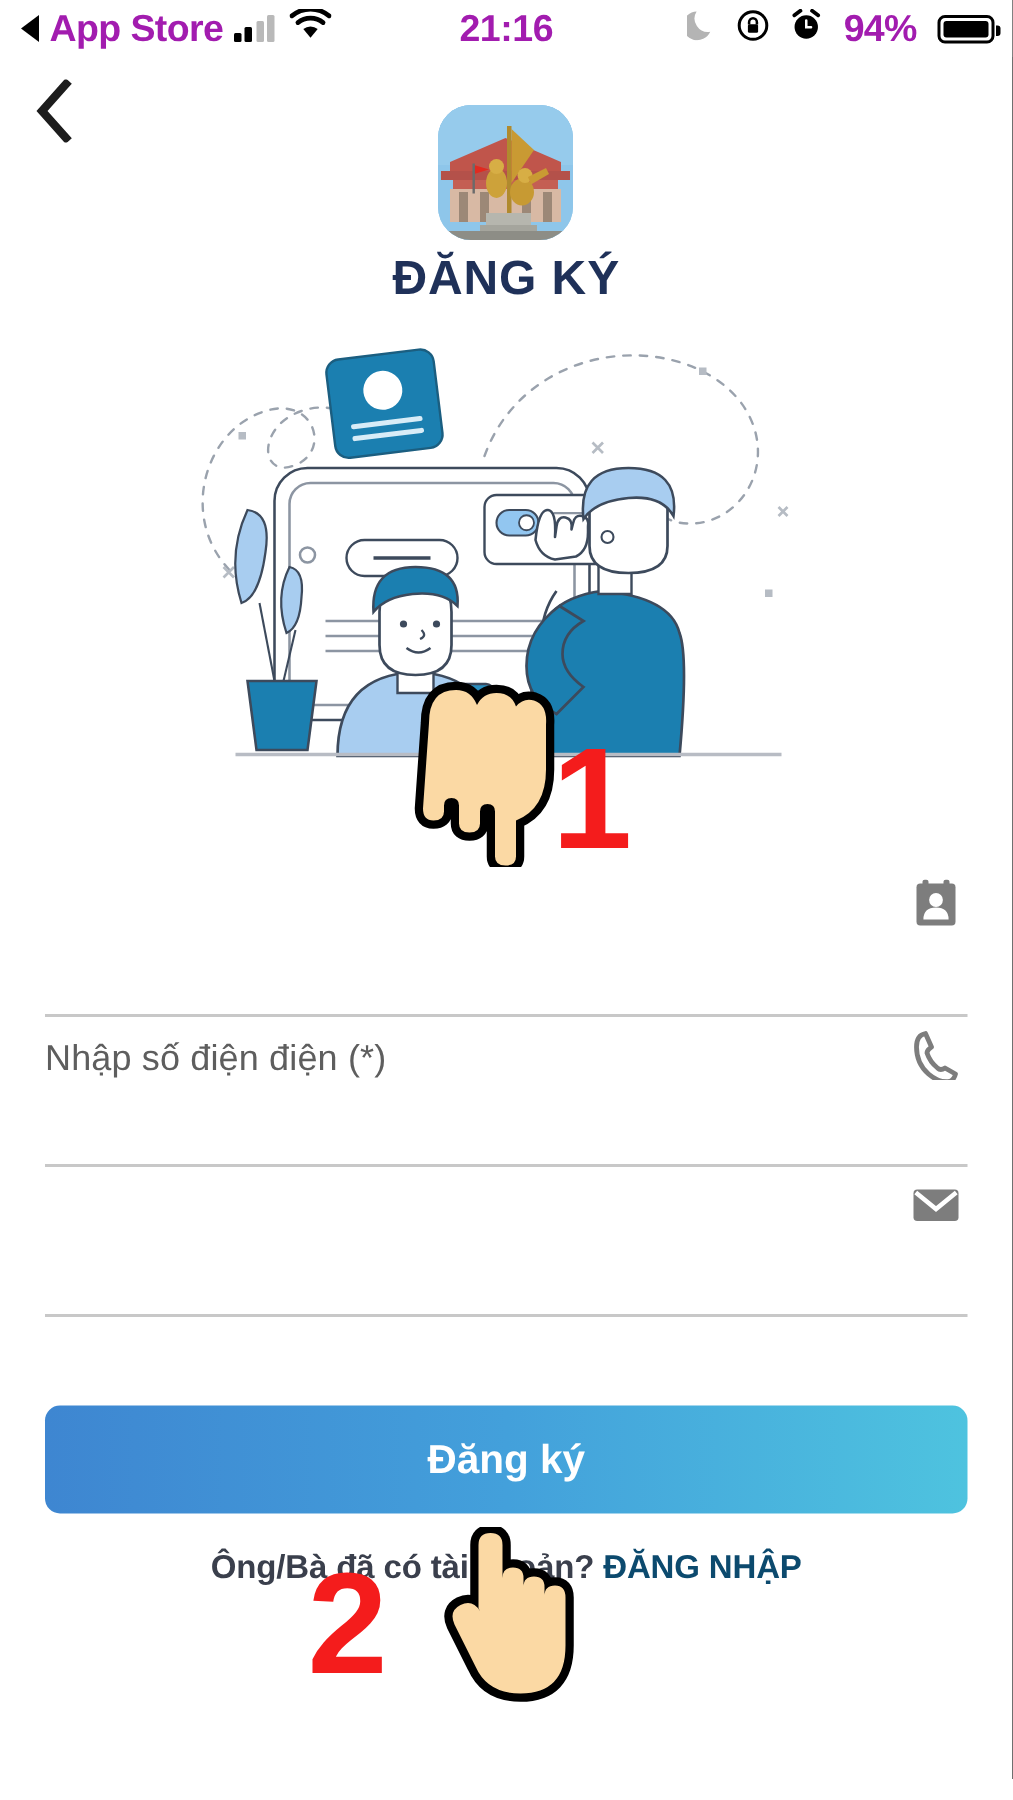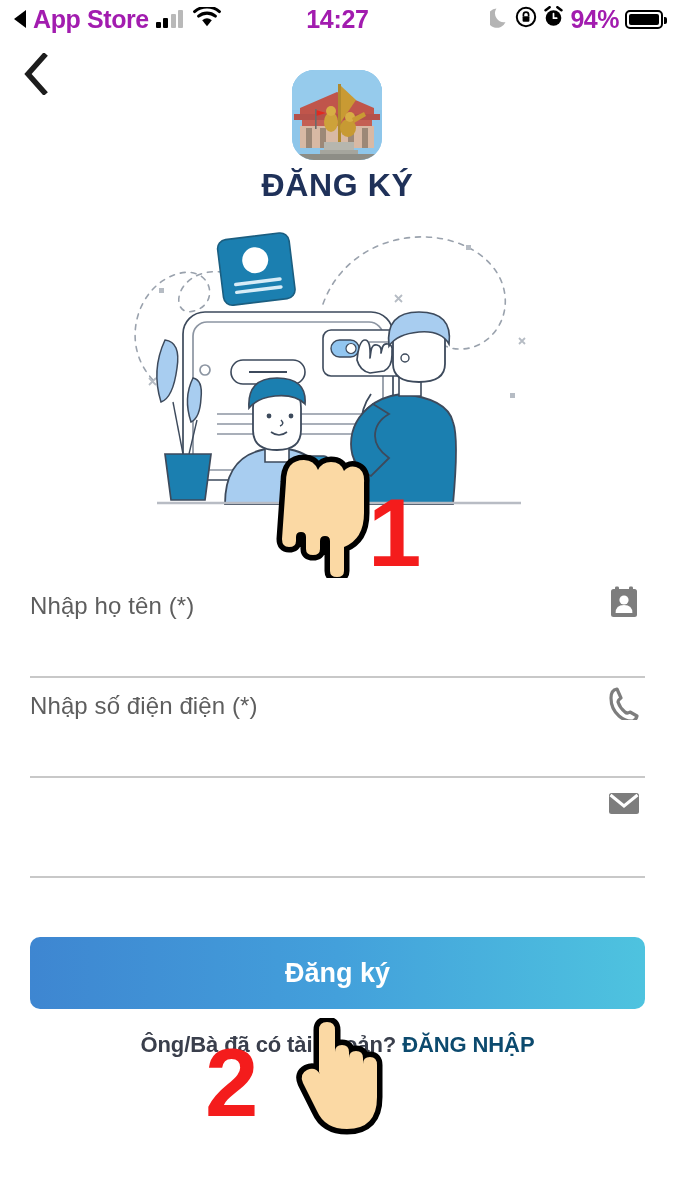--- a/index.html
+++ b/index.html
@@ -61,21 +61,21 @@
     text-align: center;
     font-size: 25px;
     font-weight: bold;
     letter-spacing: -0.3px;
   }
   #sb-right {
     position: absolute;
     right: 12px;
     display: flex;
     align-items: center;
-    gap: 6px;
+    gap: 14px;
   }
   #sb-battery-pct { font-size: 25px; font-weight: bold; letter-spacing: -0.5px; }
   .sb-batt {
     position: relative;
     width: 38px; height: 19px;
     border: 2.5px solid #000;
     border-radius: 5px;
     padding: 2px;
   }
   .sb-batt::after {
@@ -212,21 +212,21 @@
       </span>
       <span style="margin-left:3px;">
         <svg width="28" height="21" viewBox="0 0 28 21">
           <path d="M14 19.2 L9.2 13.3 A7.6 7.6 0 0 1 18.8 13.3 Z" fill="#000"></path>
           <path d="M5.6 9.1 A13.2 13.2 0 0 1 22.4 9.1" stroke="#000" stroke-width="3.1" fill="none" stroke-linecap="round"></path>
           <path d="M1.6 4.6 A19.2 19.2 0 0 1 26.4 4.6" stroke="#000" stroke-width="3.1" fill="none" stroke-linecap="round"></path>
         </svg>
       </span>
     </div>
 
-    <div id="sb-center">14:27</div>
+    <div id="sb-center">21:16</div>
 
     <div id="sb-right">
       <span>
         <svg width="19" height="21" viewBox="0 0 19 21">
           <path d="M15.5 15.2 A9 9 0 0 1 6.4 1.6 A9.6 9.6 0 1 0 15.5 15.2 Z" fill="#b4b4b4"></path>
         </svg>
       </span>
       <span>
         <svg width="22" height="22" viewBox="0 0 22 22">
           <circle cx="11" cy="11" r="9.2" fill="none" stroke="#000" stroke-width="2"></circle>
@@ -407,21 +407,20 @@
       <path d="M14 34 q0 -22 18 -22 q10 0 14 10 q4 -8 13 -8 q10 0 13 9 q5 -6 12 -4 q9 3 8 16
                l0 30 q0 26 -20 34 l0 24 q0 6 -7 6 q-7 0 -7 -6 l0 -30 q0 -5 -5 -5 q-5 0 -5 5 l0 8
                q0 6 -7 6 q-7 0 -7 -6 l0 -12 q0 -5 -5 -5 q-5 0 -5 5 l0 4 q0 6 -7 6 q-7 0 -7 -8 Z" fill="#fbd9a4"></path>
     </svg>
   </div>
   <div id="marker-1" class="marker-num">1</div>
 
   <div id="form">
 
     <div class="field">
-      <div class="field-label">Nhập họ tên (*)</div>
       <div class="field-icon">
         <svg viewBox="0 0 34 34">
           <rect x="4" y="3" width="26" height="28" rx="2.5" fill="#7d7d7d"></rect>
           <rect x="8" y="0.5" width="4" height="5" rx="1.4" fill="#7d7d7d"></rect>
           <rect x="22" y="0.5" width="4" height="5" rx="1.4" fill="#7d7d7d"></rect>
           <circle cx="17" cy="14" r="4.6" fill="#ffffff"></circle>
           <path d="M8.6 27 q0 -8 8.4 -8 q8.4 0 8.4 8 Z" fill="#ffffff"></path>
         </svg>
       </div>
     </div>

